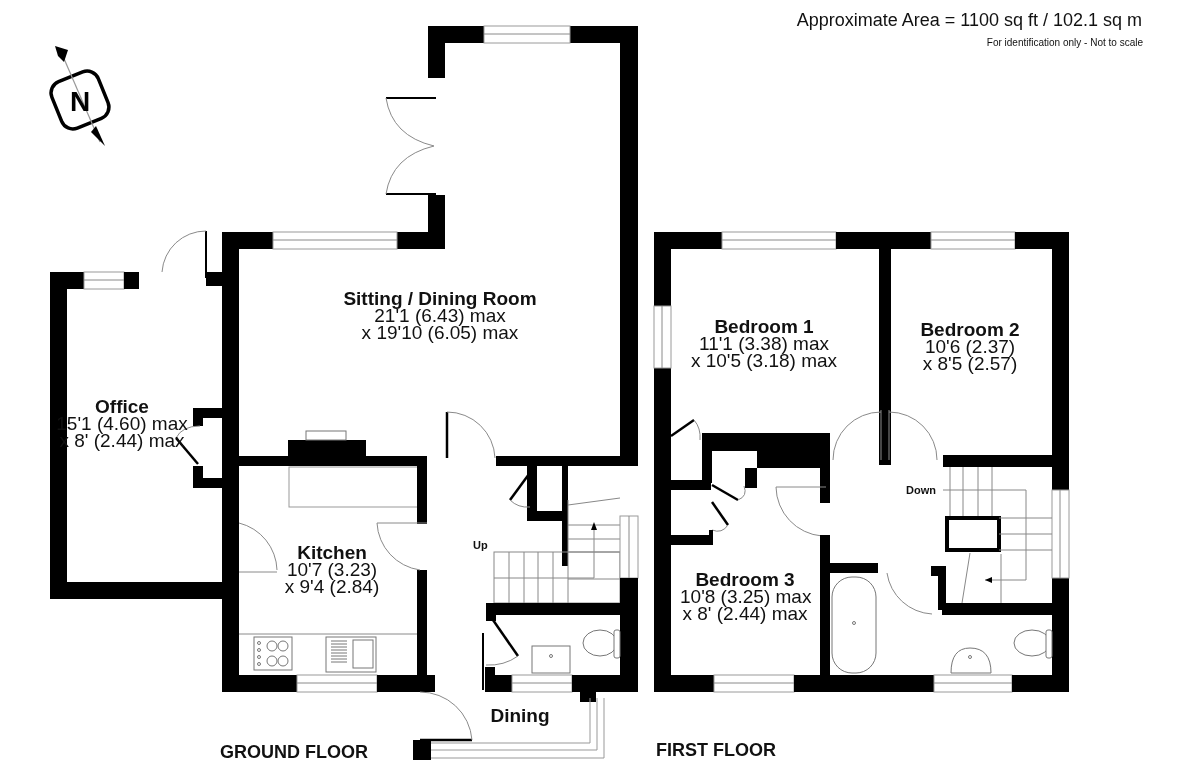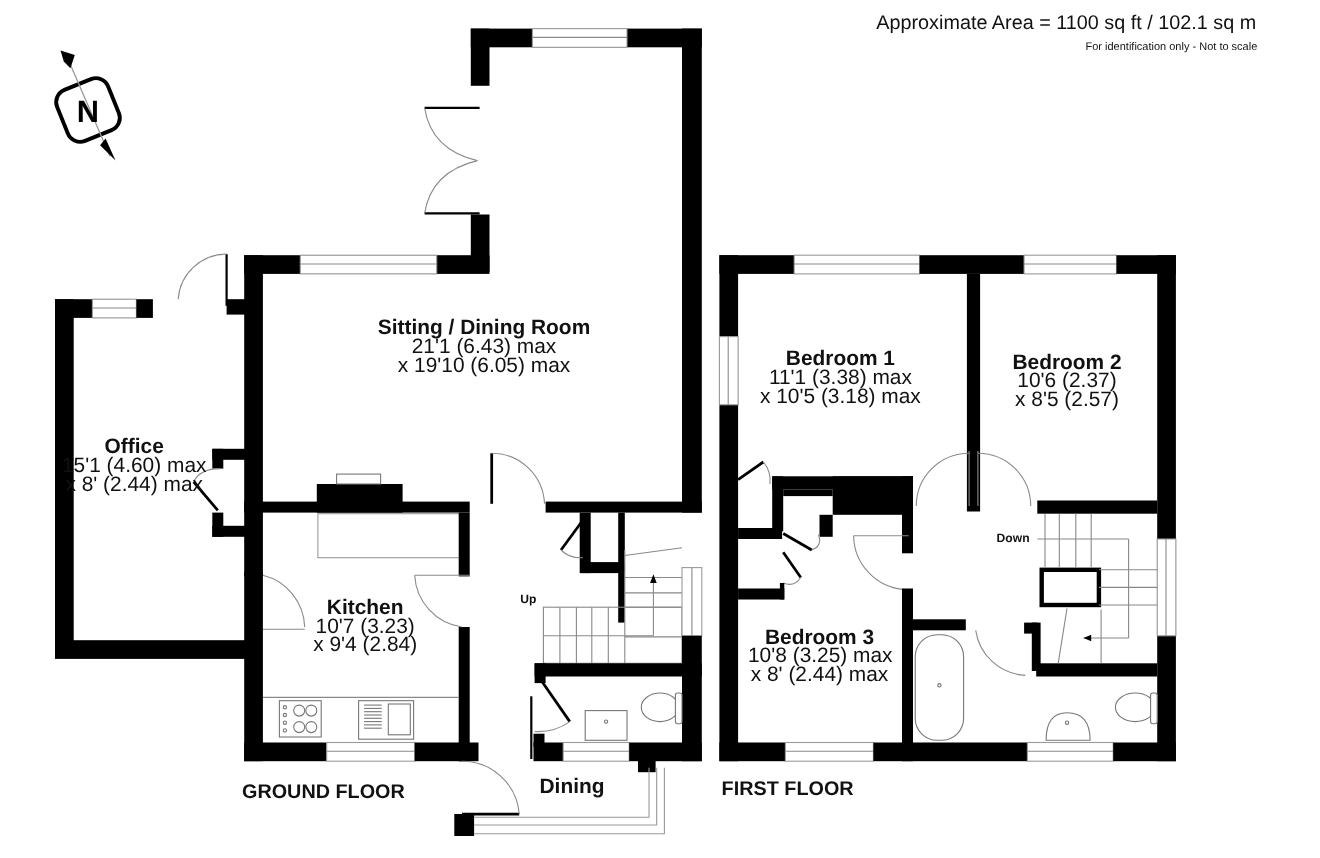--- a/index.html
+++ b/index.html
@@ -7,21 +7,21 @@
            font-family: "Liberation Sans", sans-serif; color: #111; }
     #plan { position: absolute; left: 0; top: 0; width: 1200px; height: 780px; }
     .wall { fill: #000; }
     .win { fill: #fff; stroke: #9a9a9a; stroke-width: 1; }
     .thin { fill: none; stroke: #8a8a8a; stroke-width: 1; }
     .door-leaf { stroke: #000; stroke-width: 2.5; fill: none; }
     .fix { fill: #fff; stroke: #777; stroke-width: 1; }
     .lbl { position: absolute; text-align: center; white-space: nowrap; line-height: 17px; font-size: 19px; }
     .lbl .name { font-weight: bold; display: block; }
     .lbl .dim { display: block; }
-    .floor-title { position: absolute; font-weight: bold; font-size: 18px; }
+    .floor-title { position: absolute; font-weight: bold; font-size: 18px; margin-top: 33px; }
     .area { position: absolute; right: 58px; top: 10px; font-size: 18px; }
     .note { position: absolute; right: 57px; top: 37px; font-size: 10px; }
     .stairlbl { position: absolute; font-weight: bold; font-size: 11px; }
   </style>
 </head>
 <body>
 
 <svg id="plan" viewBox="0 0 1200 780" xmlns="http://www.w3.org/2000/svg">
 
   <g>

